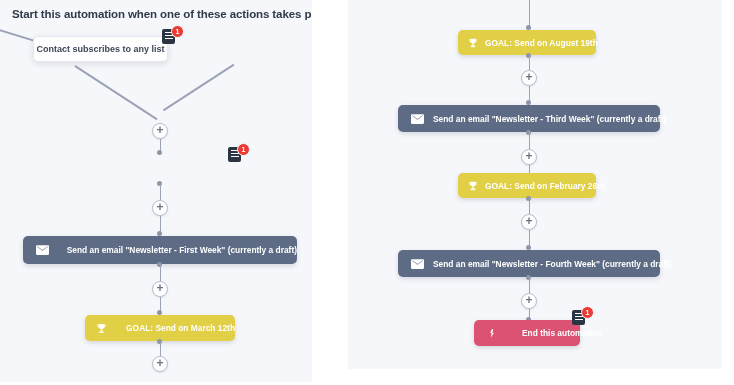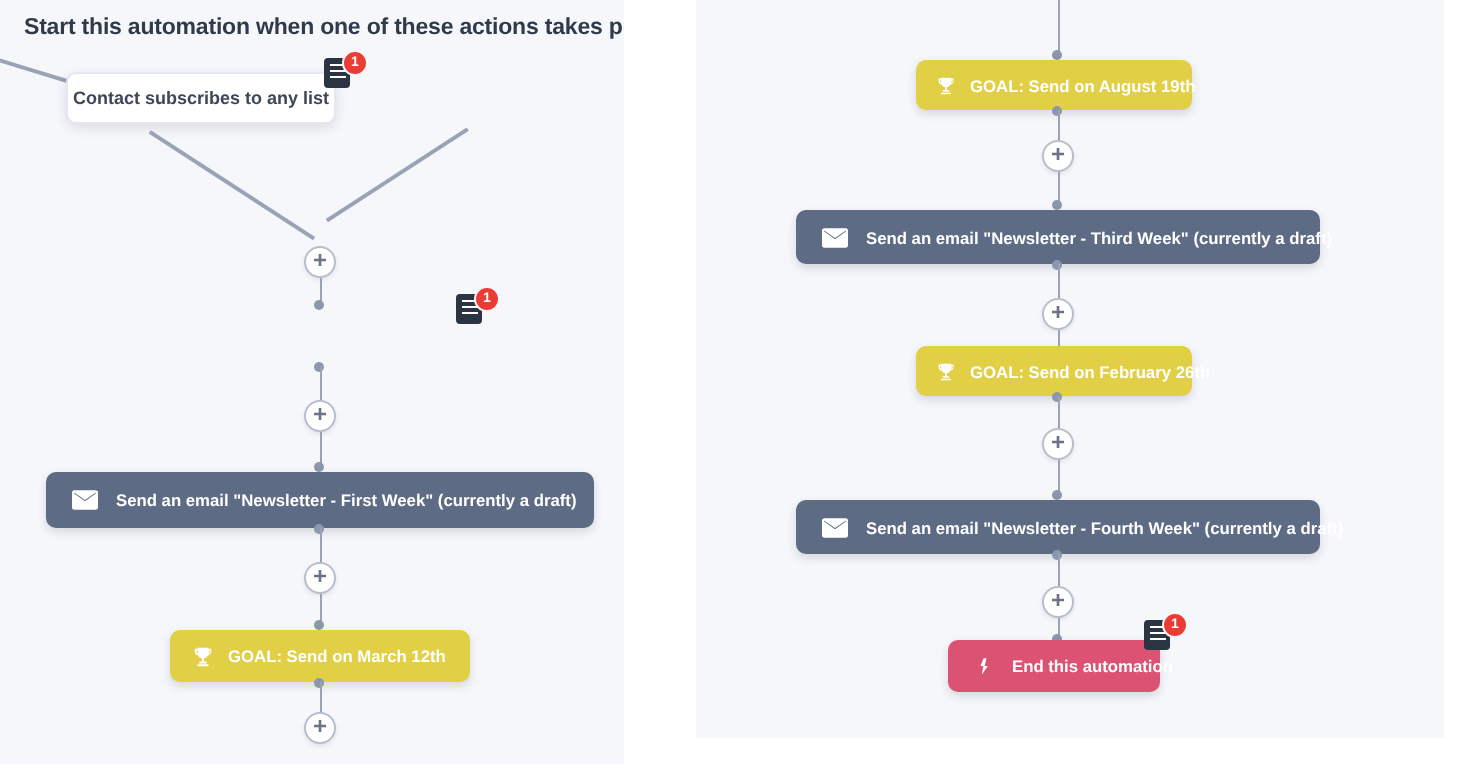--- a/index.html
+++ b/index.html
@@ -47,20 +47,21 @@
   }
   .plus span{position:relative;top:-1px;}
 
   
   .card{
     position:absolute;border-radius:5px;box-sizing:border-box;
     display:flex;align-items:center;
     color:#ffffff;font-size:8.4px;font-weight:bold;
     white-space:nowrap;
     box-shadow:0 2px 5px rgba(40,50,70,.16);
+    justify-content:space-between;
   }
   .card .ic{
     display:inline-flex;align-items:center;justify-content:center;
     flex:none;
   }
   .card .tx{flex:none;}
   .card.goal{background:#e1cf45;}
   .card.email{background:#5d6c84;}
   .card.end{background:#db5273;}
 
@@ -235,21 +236,21 @@
   </div>
 
   <div class="dot" style="left:178px;top:275px;"></div>
   <div class="vline" style="left:180.5px;top:277px;height:16px;"></div>
   <div class="plus" style="left:173px;top:293px;">
     <span>+</span>
   </div>
   <div class="vline" style="left:180.5px;top:309px;height:11px;"></div>
 
   <div class="dot" style="left:178px;top:317px;"></div>
-  <div class="card end" style="left:126px;top:320px;width:106px;height:26px;padding-left:13px;">
+  <div class="card end" style="left:126px;top:320px;width:106px;height:26px;padding-left:13px;gap:16px;">
     <span class="ic" style="margin-right:8px;">
       <svg width="11" height="11" viewBox="0 0 24 24" fill="#ffffff" aria-hidden="true">
         <path d="M10.5 2.5 7 11h3.2l-1.7 9.5L15 11h-3.4l2.1-8.5z"></path>
       </svg>
     </span>
     <span class="tx">End this automation</span>
   </div>
 
   <div class="badge-wrap" style="left:224px;top:306px;">
     <div class="badge-note"></div>

